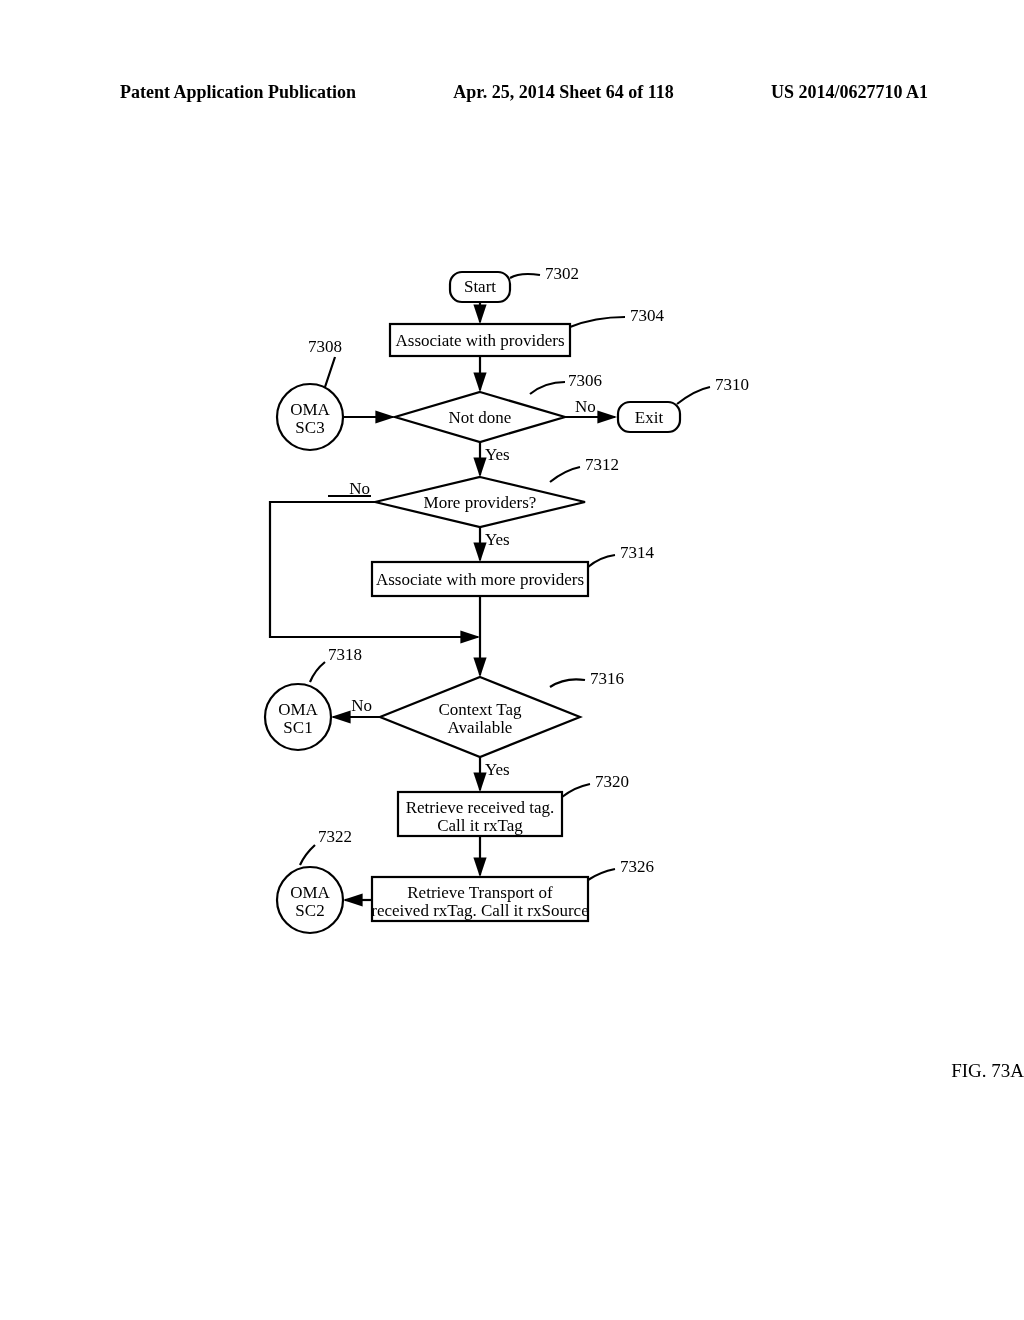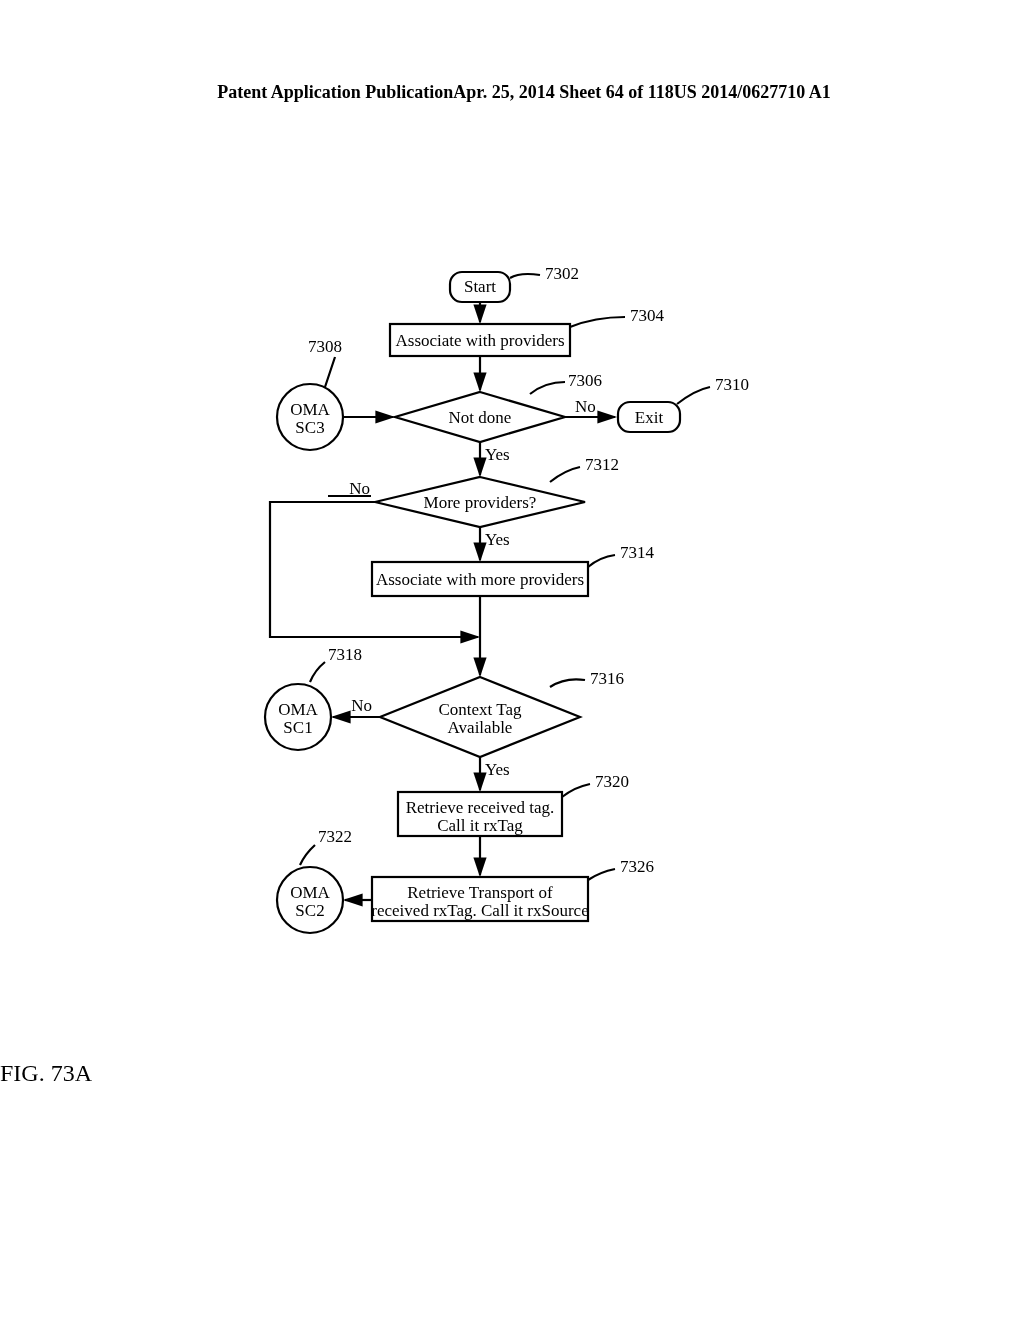--- a/index.html
+++ b/index.html
@@ -14,21 +14,21 @@
     height: 1320px;
     position: relative;
     background: #fff;
   }
   .header {
     position: absolute;
     top: 82px;
     left: 0;
     right: 0;
     display: flex;
-    justify-content: center;
+    justify-content: space-between;
     padding: 0 96px 0 120px;
     font-size: 18px;
     font-weight: bold;
   }
   .svg-wrap {
     position: absolute;
     top: 250px;
     left: 150px;
     margin-top: 12px;
   }
@@ -47,23 +47,23 @@
   .center { text-anchor: middle; dominant-baseline: middle; }
   .endanchor { text-anchor: end; }
   .conn {
     fill: none;
     stroke: #000;
     stroke-width: 2.2;
   }
   .fig-label {
     position: absolute;
     left: 0; right: 0;
-    text-align: left;
+    text-align: right;
     top: 1060px;
-    font-size: 24px;
+    font-size: 19px;
   }
 </style>
 </head>
 <body>
 
 <div class="page">
 
   <div class="header">
     <span>Patent Application Publication</span>
     <span>Apr. 25, 2014  Sheet 64 of 118</span>

